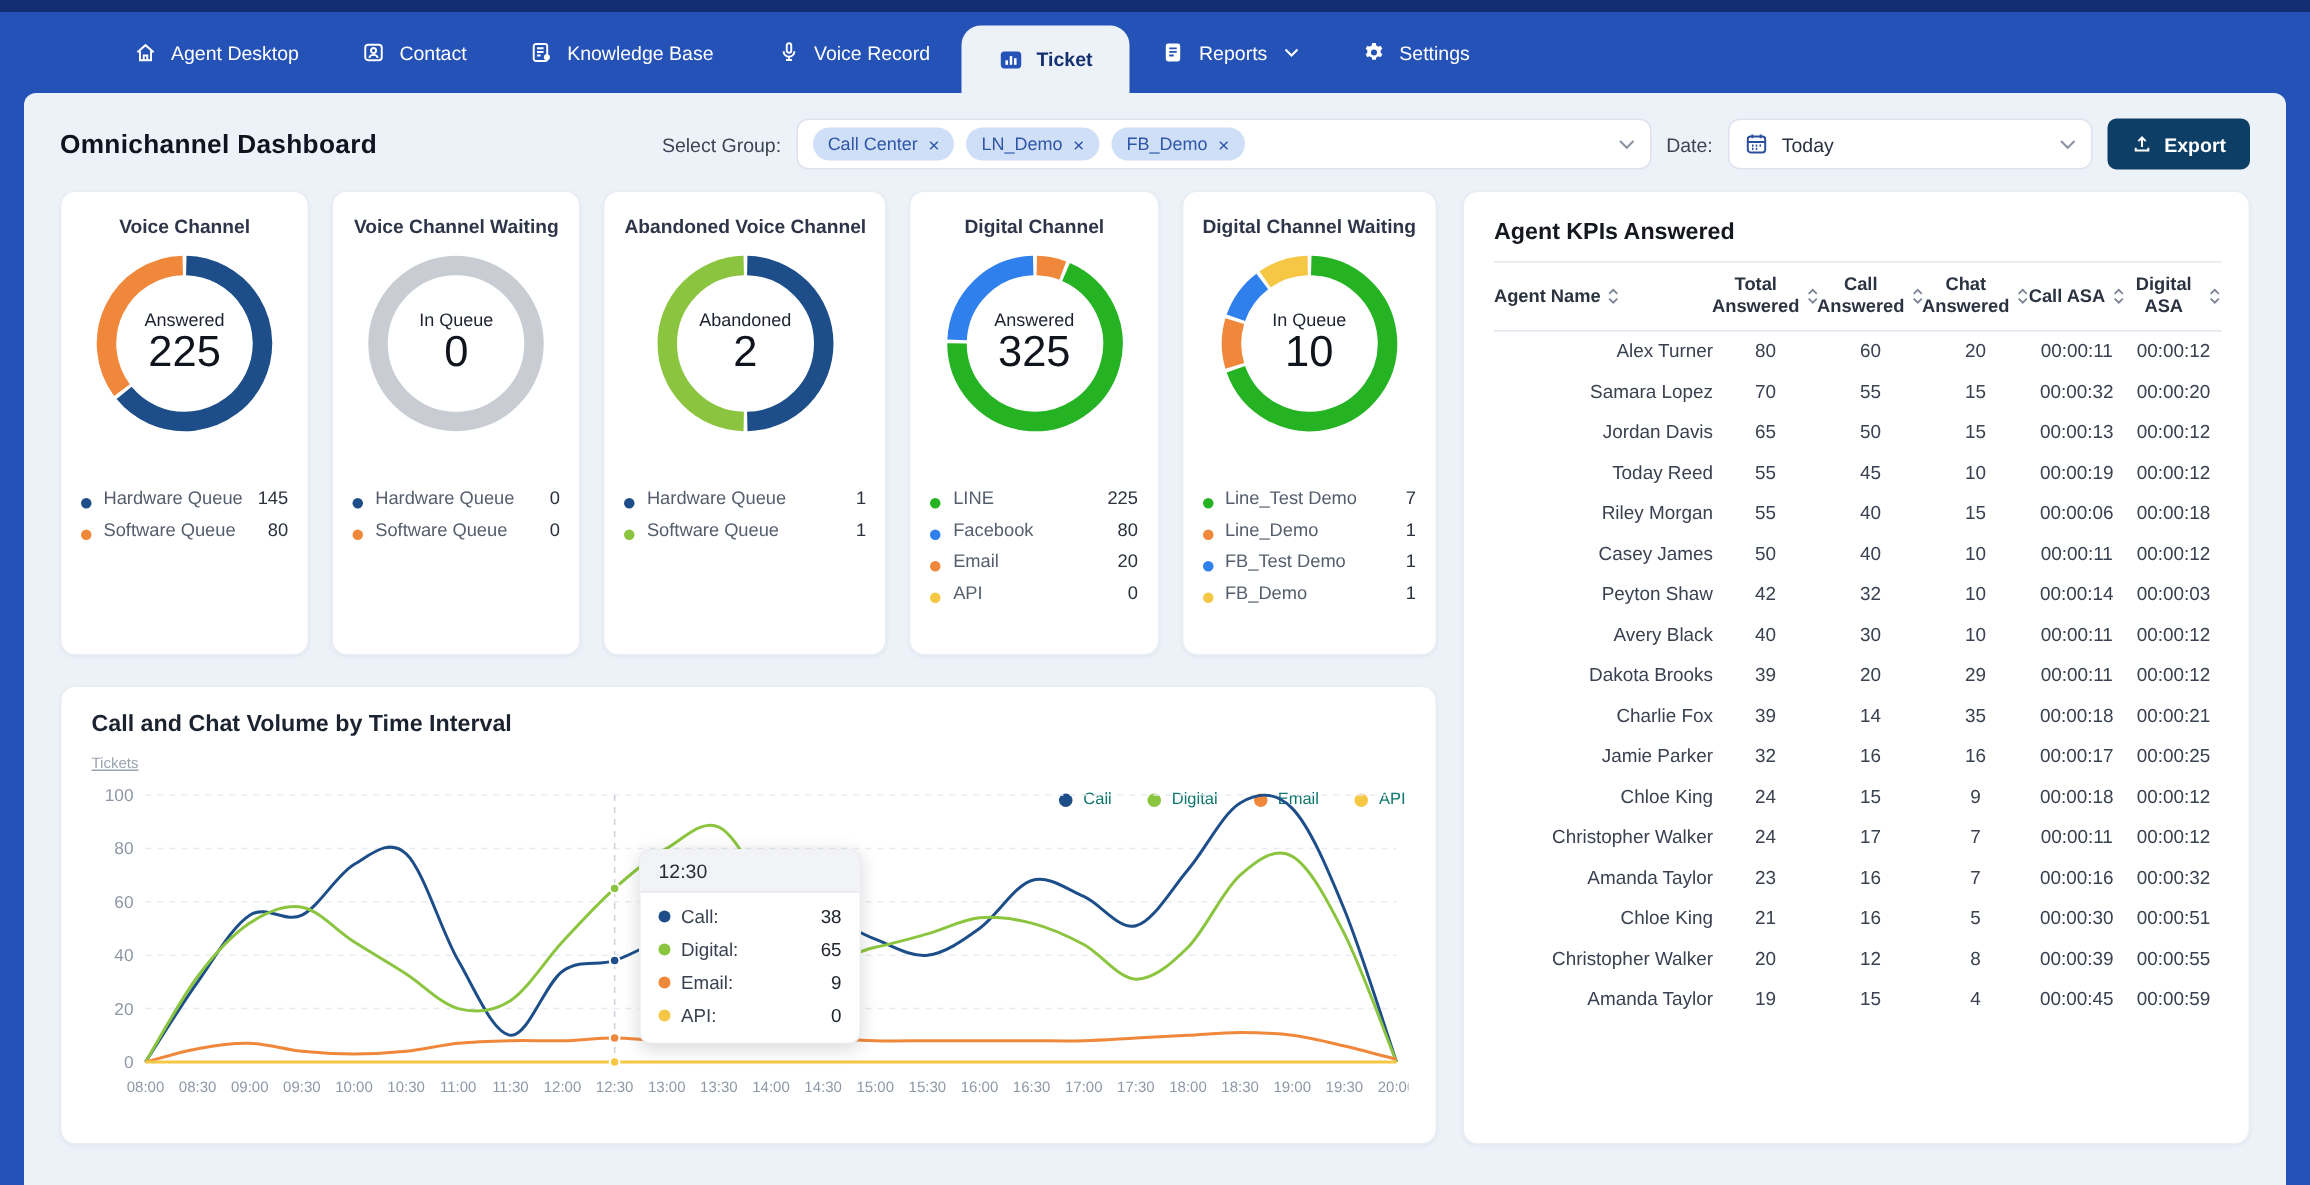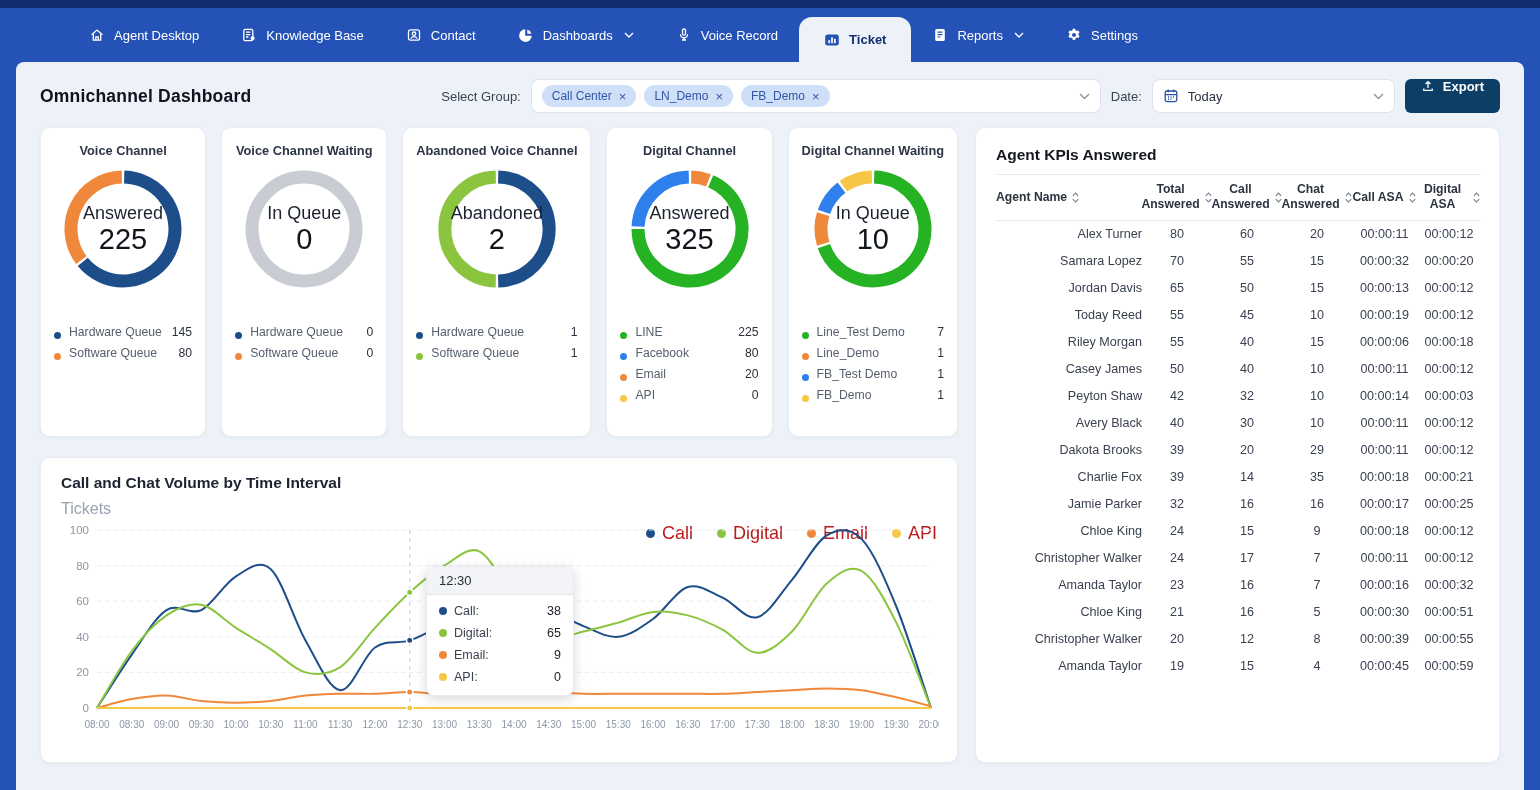--- a/index.html
+++ b/index.html
@@ -29,52 +29,52 @@
   .box { background:#fff; border:1px solid #dde2ec; border-radius:8px; height:34px;
          display:flex; align-items:center; padding:0 10px; }
   .group-select { width:570px; gap:8px; cursor:pointer; }
   .tag { background:#cfdff7; color:#2f56a7; font-size:12px; border-radius:13px;
          padding:4px 10px; display:flex; align-items:center; gap:7px; white-space:nowrap; }
   .tag .x { font-size:13px; line-height:1; cursor:pointer; }
   .sel-caret { margin-left:auto; color:#8a93a3; display:flex; }
   .date-select { width:243px; gap:9px; font-size:13px; color:#2a3140; cursor:pointer; }
   .export-btn { height:34px; padding:0 16px; background:#0d3e66; color:#fff; border:none;
                 border-radius:6px; font-size:13px; font-weight:600; display:flex;
-                gap:8px; cursor:pointer; }
+                align-items:center; gap:8px; cursor:pointer; }
 
   .content-grid { display:flex; gap:17px; }
   .left-col { width:918px; }
 
   
   .cards-row { display:flex; gap:15px; height:310px; }
   .kpi-card { flex:1; background:#fff; border:1px solid #e9edf4; border-radius:10px;
               box-shadow:0 1px 3px rgba(20,30,60,.05); padding:15px 13px 0;
               display:flex; flex-direction:column; }
   .kpi-title { text-align:center; font-size:12.8px; font-weight:700; color:#2e3548;
                white-space:nowrap; }
   .donut-wrap { position:relative; width:118px; height:118px; margin:12px auto 0; }
   .donut-center { position:absolute; inset:0; display:flex; flex-direction:column;
                   align-items:center; justify-content:center; }
-  .donut-label { font-size:18px; color:#1c2230; }
+  .donut-label { font-size:12px; color:#1c2230; }
   .donut-value { font-size:29px; color:#10141d; line-height:1.08; }
   .card-legend { margin-top:30px; }
   .legend-row { display:flex; align-items:flex-end; gap:8px; height:21px; }
   .legend-dot { width:7px; height:7px; border-radius:50%; flex:0 0 auto; }
   .legend-label { flex:1; font-size:12.2px; color:#555e6d; white-space:nowrap; }
   .legend-value { font-size:12.2px; color:#2a303c; }
 
   
   .chart-card { position:relative; margin-top:20px; height:306px; background:#fff;
                 border:1px solid #e9edf4; border-radius:10px;
                 box-shadow:0 1px 3px rgba(20,30,60,.05); padding:16px 20px 0; }
   .chart-title { font-size:15.5px; font-weight:700; color:#1c2330; }
   .chart-subrow { display:flex; align-items:center; margin-top:8px; height:18px; }
-  .y-axis-name { font-size:16px; color:#9aa3b2; }
+  .y-axis-name { font-size:10px; color:#9aa3b2;text-decoration:underline; }
   .chart-legend { margin-left:auto; display:flex; gap:24px; align-items:center; }
-  .cl-item { display:flex; gap:7px; align-items:center; font-size:18px; color:#b91c1c; cursor:pointer;margin-top:48px; }
+  .cl-item { display:flex; gap:7px; align-items:center; font-size:11px; color:#0f766e; cursor:pointer;margin-top:48px; }
   .cl-dot { width:9px; height:9px; border-radius:50%; }
 
   .tooltip { position:absolute; left:385px; top:108px; width:148px; background:#fff;
              border:1px solid #ececee; border-radius:8px; overflow:hidden;
              box-shadow:0 3px 12px rgba(15,20,40,.16); z-index:5; }
   .tt-head { background:#f2f3f6; padding:6px 12px; font-size:13px; color:#272c36;
              border-bottom:1px solid #e7e8ea; }
   .tt-body { padding:9px 12px 11px; display:flex; flex-direction:column; gap:8px; }
   .tt-row { display:flex; align-items:center; gap:7px; font-size:12.5px; color:#3a4252; }
   .tt-dot { width:8px; height:8px; border-radius:50%; flex:0 0 auto; }
@@ -107,50 +107,36 @@
               <path d="M2.6 7.8L8 3.1l5.4 4.7"></path>
               <path d="M4.3 7v6.2h7.4V7"></path>
               <path d="M6.8 13.2V10h2.4v3.2"></path>
             </svg>
           </span>
           <span>Agent Desktop</span>
         </li>
         <li class="nav-item">
           <span style="display:flex">
             <svg width="16" height="16" viewBox="0 0 16 16" fill="none" stroke="currentColor" stroke-width="1.3">
+              <rect x="2.5" y="2.8" width="11" height="10.4" rx="2"></rect>
+              <circle cx="8" cy="6.7" r="1.7"></circle>
+              <path d="M5.2 11.6c.5-2.7 5.1-2.7 5.6 0"></path>
+            </svg>
+          </span>
+          <span>Contact</span>
+        </li>
+        <li class="nav-item">
+          <span style="display:flex">
+            <svg width="16" height="16" viewBox="0 0 16 16" fill="none" stroke="currentColor" stroke-width="1.3">
               <rect x="2.8" y="2.3" width="9" height="11.4" rx="1.5"></rect>
               <path d="M5 5.2h4.4M5 7.6h4.4M5 10h2.4"></path>
               <circle cx="11.6" cy="11.2" r="2" fill="currentColor" stroke="none"></circle>
             </svg>
           </span>
           <span>Knowledge Base</span>
-        </li>
-        <li class="nav-item">
-          <span style="display:flex">
-            <svg width="16" height="16" viewBox="0 0 16 16" fill="none" stroke="currentColor" stroke-width="1.3">
-              <rect x="2.5" y="2.8" width="11" height="10.4" rx="2"></rect>
-              <circle cx="8" cy="6.7" r="1.7"></circle>
-              <path d="M5.2 11.6c.5-2.7 5.1-2.7 5.6 0"></path>
-            </svg>
-          </span>
-          <span>Contact</span>
-        </li>
-        <li class="nav-item">
-          <span style="display:flex">
-            <svg width="16" height="16" viewBox="0 0 16 16">
-              <path d="M7.2 8.8V2.3A6.3 6.3 0 1 0 13.7 8.8Z" fill="currentColor"></path>
-              <path d="M9.3 6.7V2.6a5.6 5.6 0 0 1 4.1 4.1Z" fill="currentColor"></path>
-            </svg>
-          </span>
-          <span>Dashboards</span>
-          <span class="caret" style="display:flex">
-            <svg width="10" height="6" viewBox="0 0 10 6" fill="none" stroke="currentColor" stroke-width="1.4">
-              <path d="M1 1l4 4 4-4"></path>
-            </svg>
-          </span>
         </li>
         <li class="nav-item">
           <span style="display:flex">
             <svg width="16" height="16" viewBox="0 0 16 16" fill="none" stroke="currentColor" stroke-width="1.3">
               <rect x="6.5" y="1.8" width="3" height="6.4" rx="1.5"></rect>
               <path d="M4.4 7.2a3.6 3.6 0 0 0 7.2 0"></path>
               <path d="M8 10.8v2.2M6 13h4"></path>
             </svg>
           </span>
           <span>Voice Record</span>

